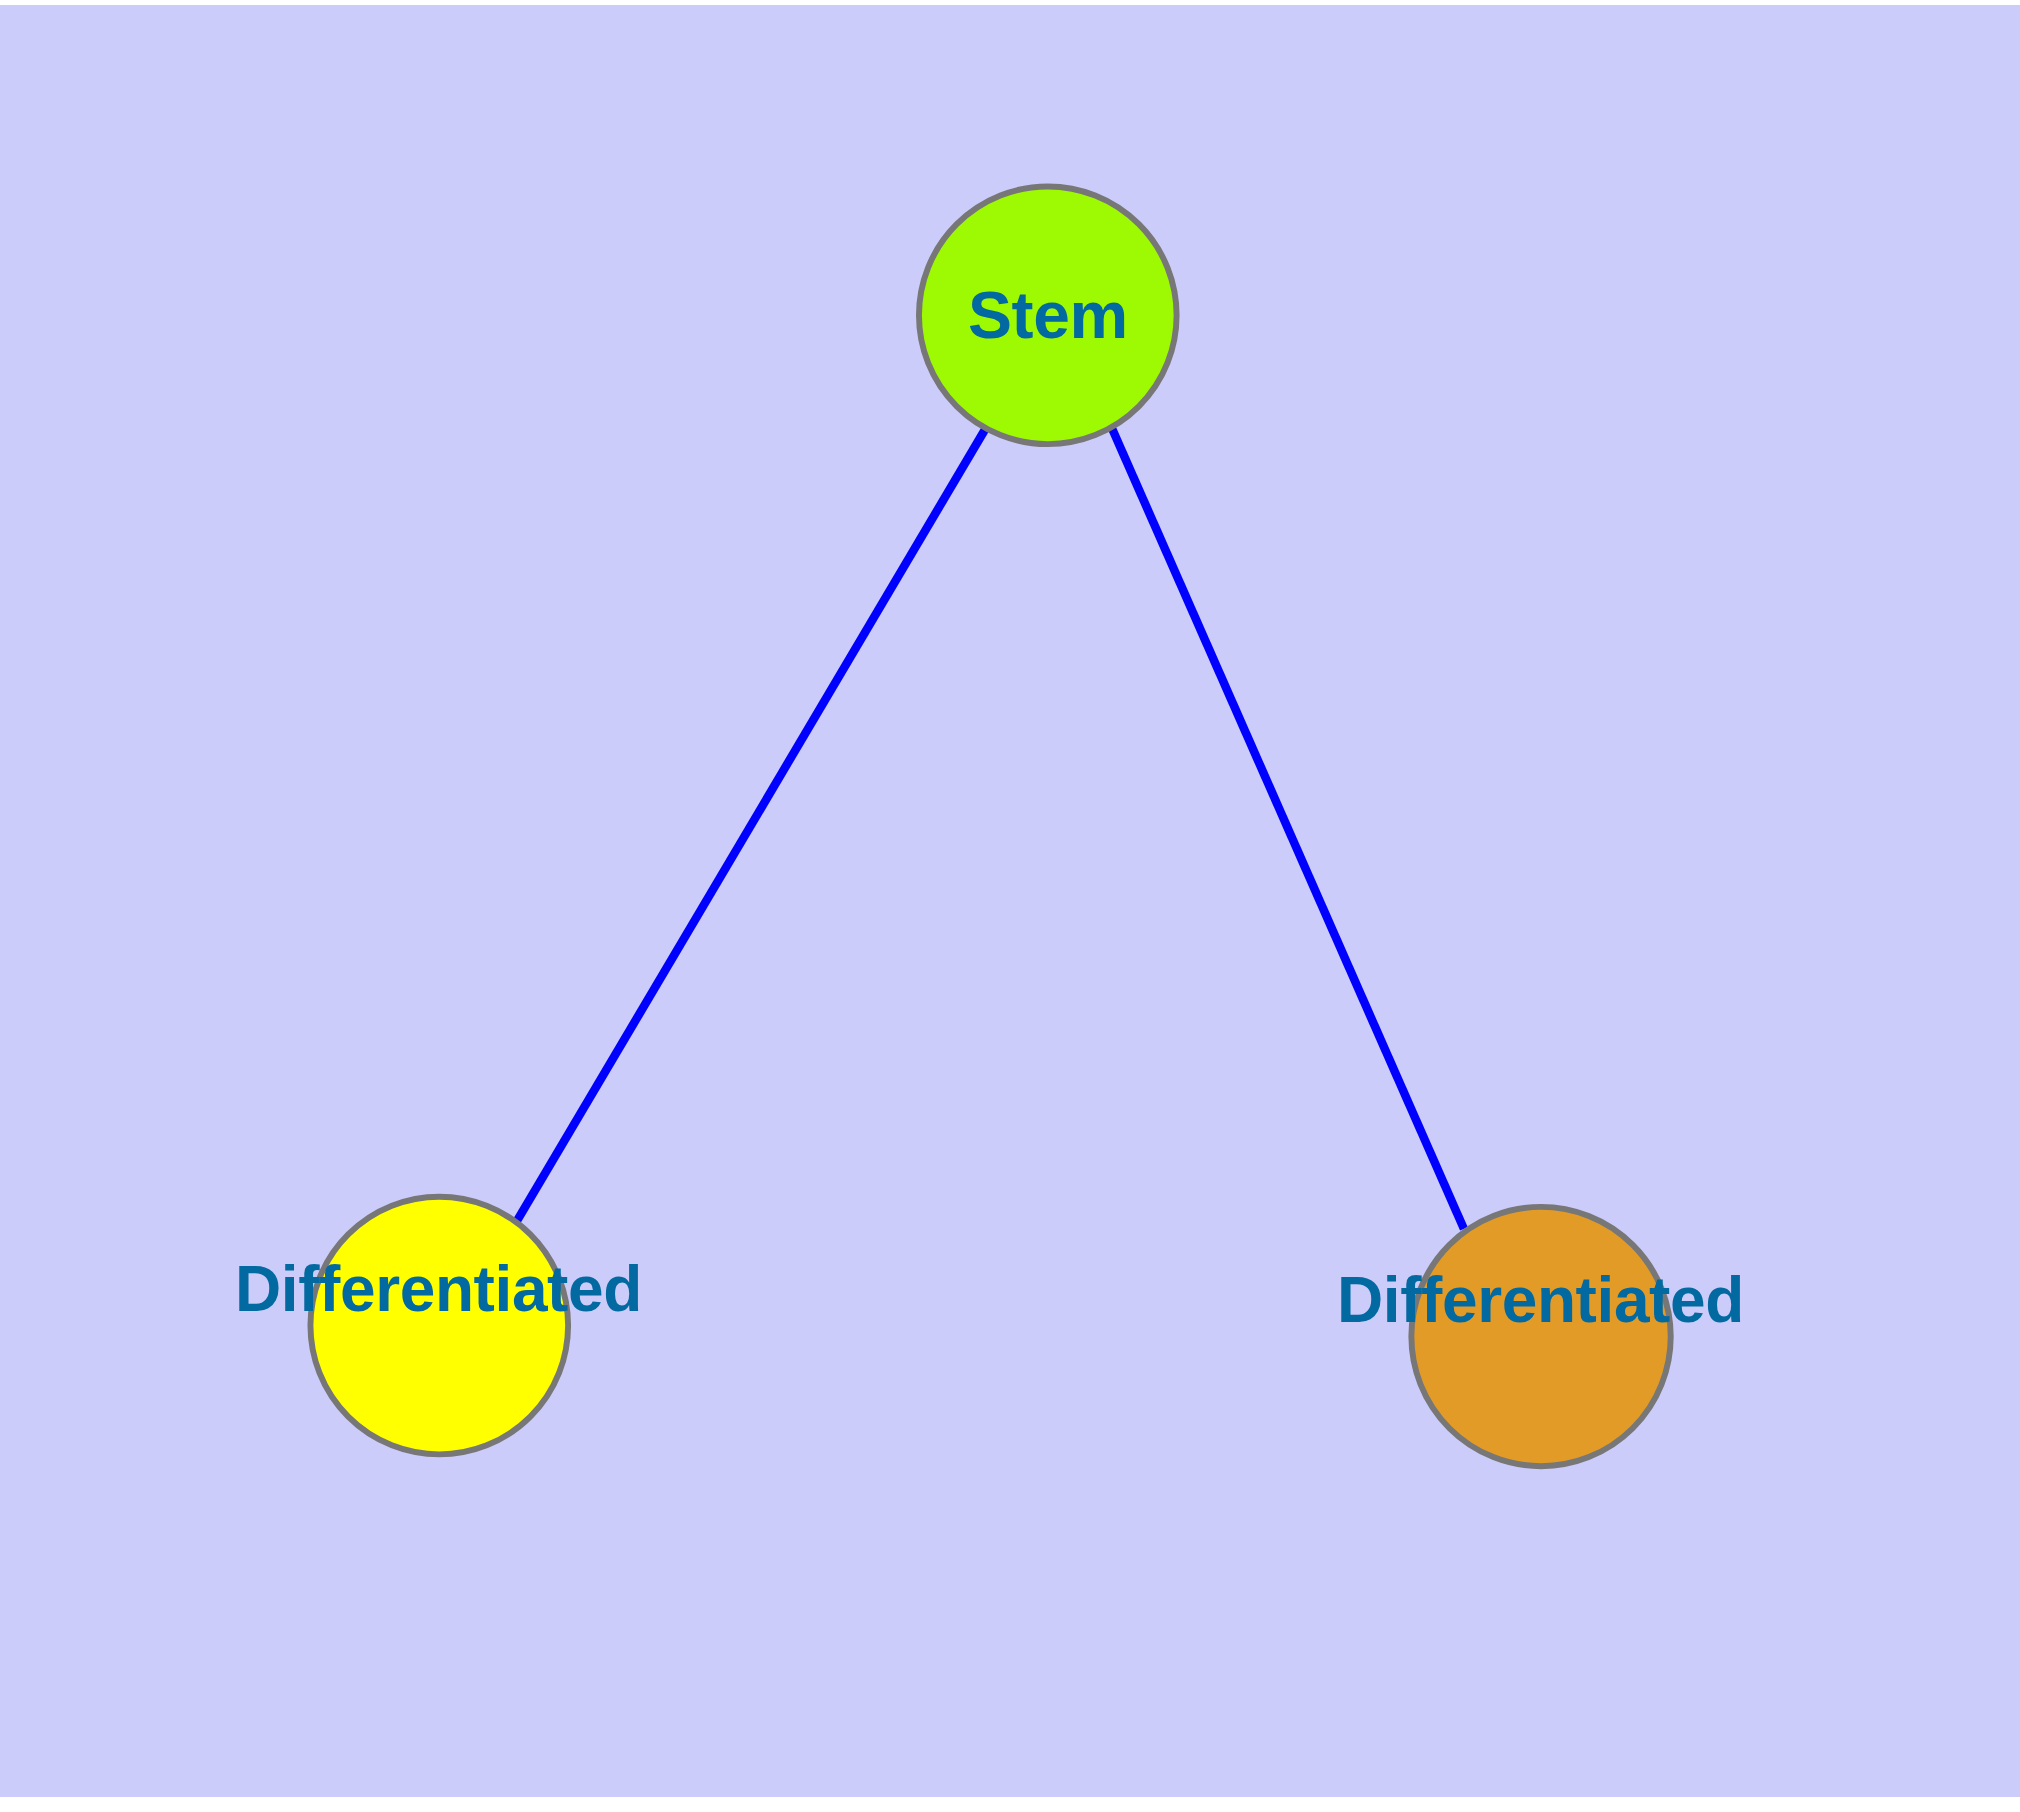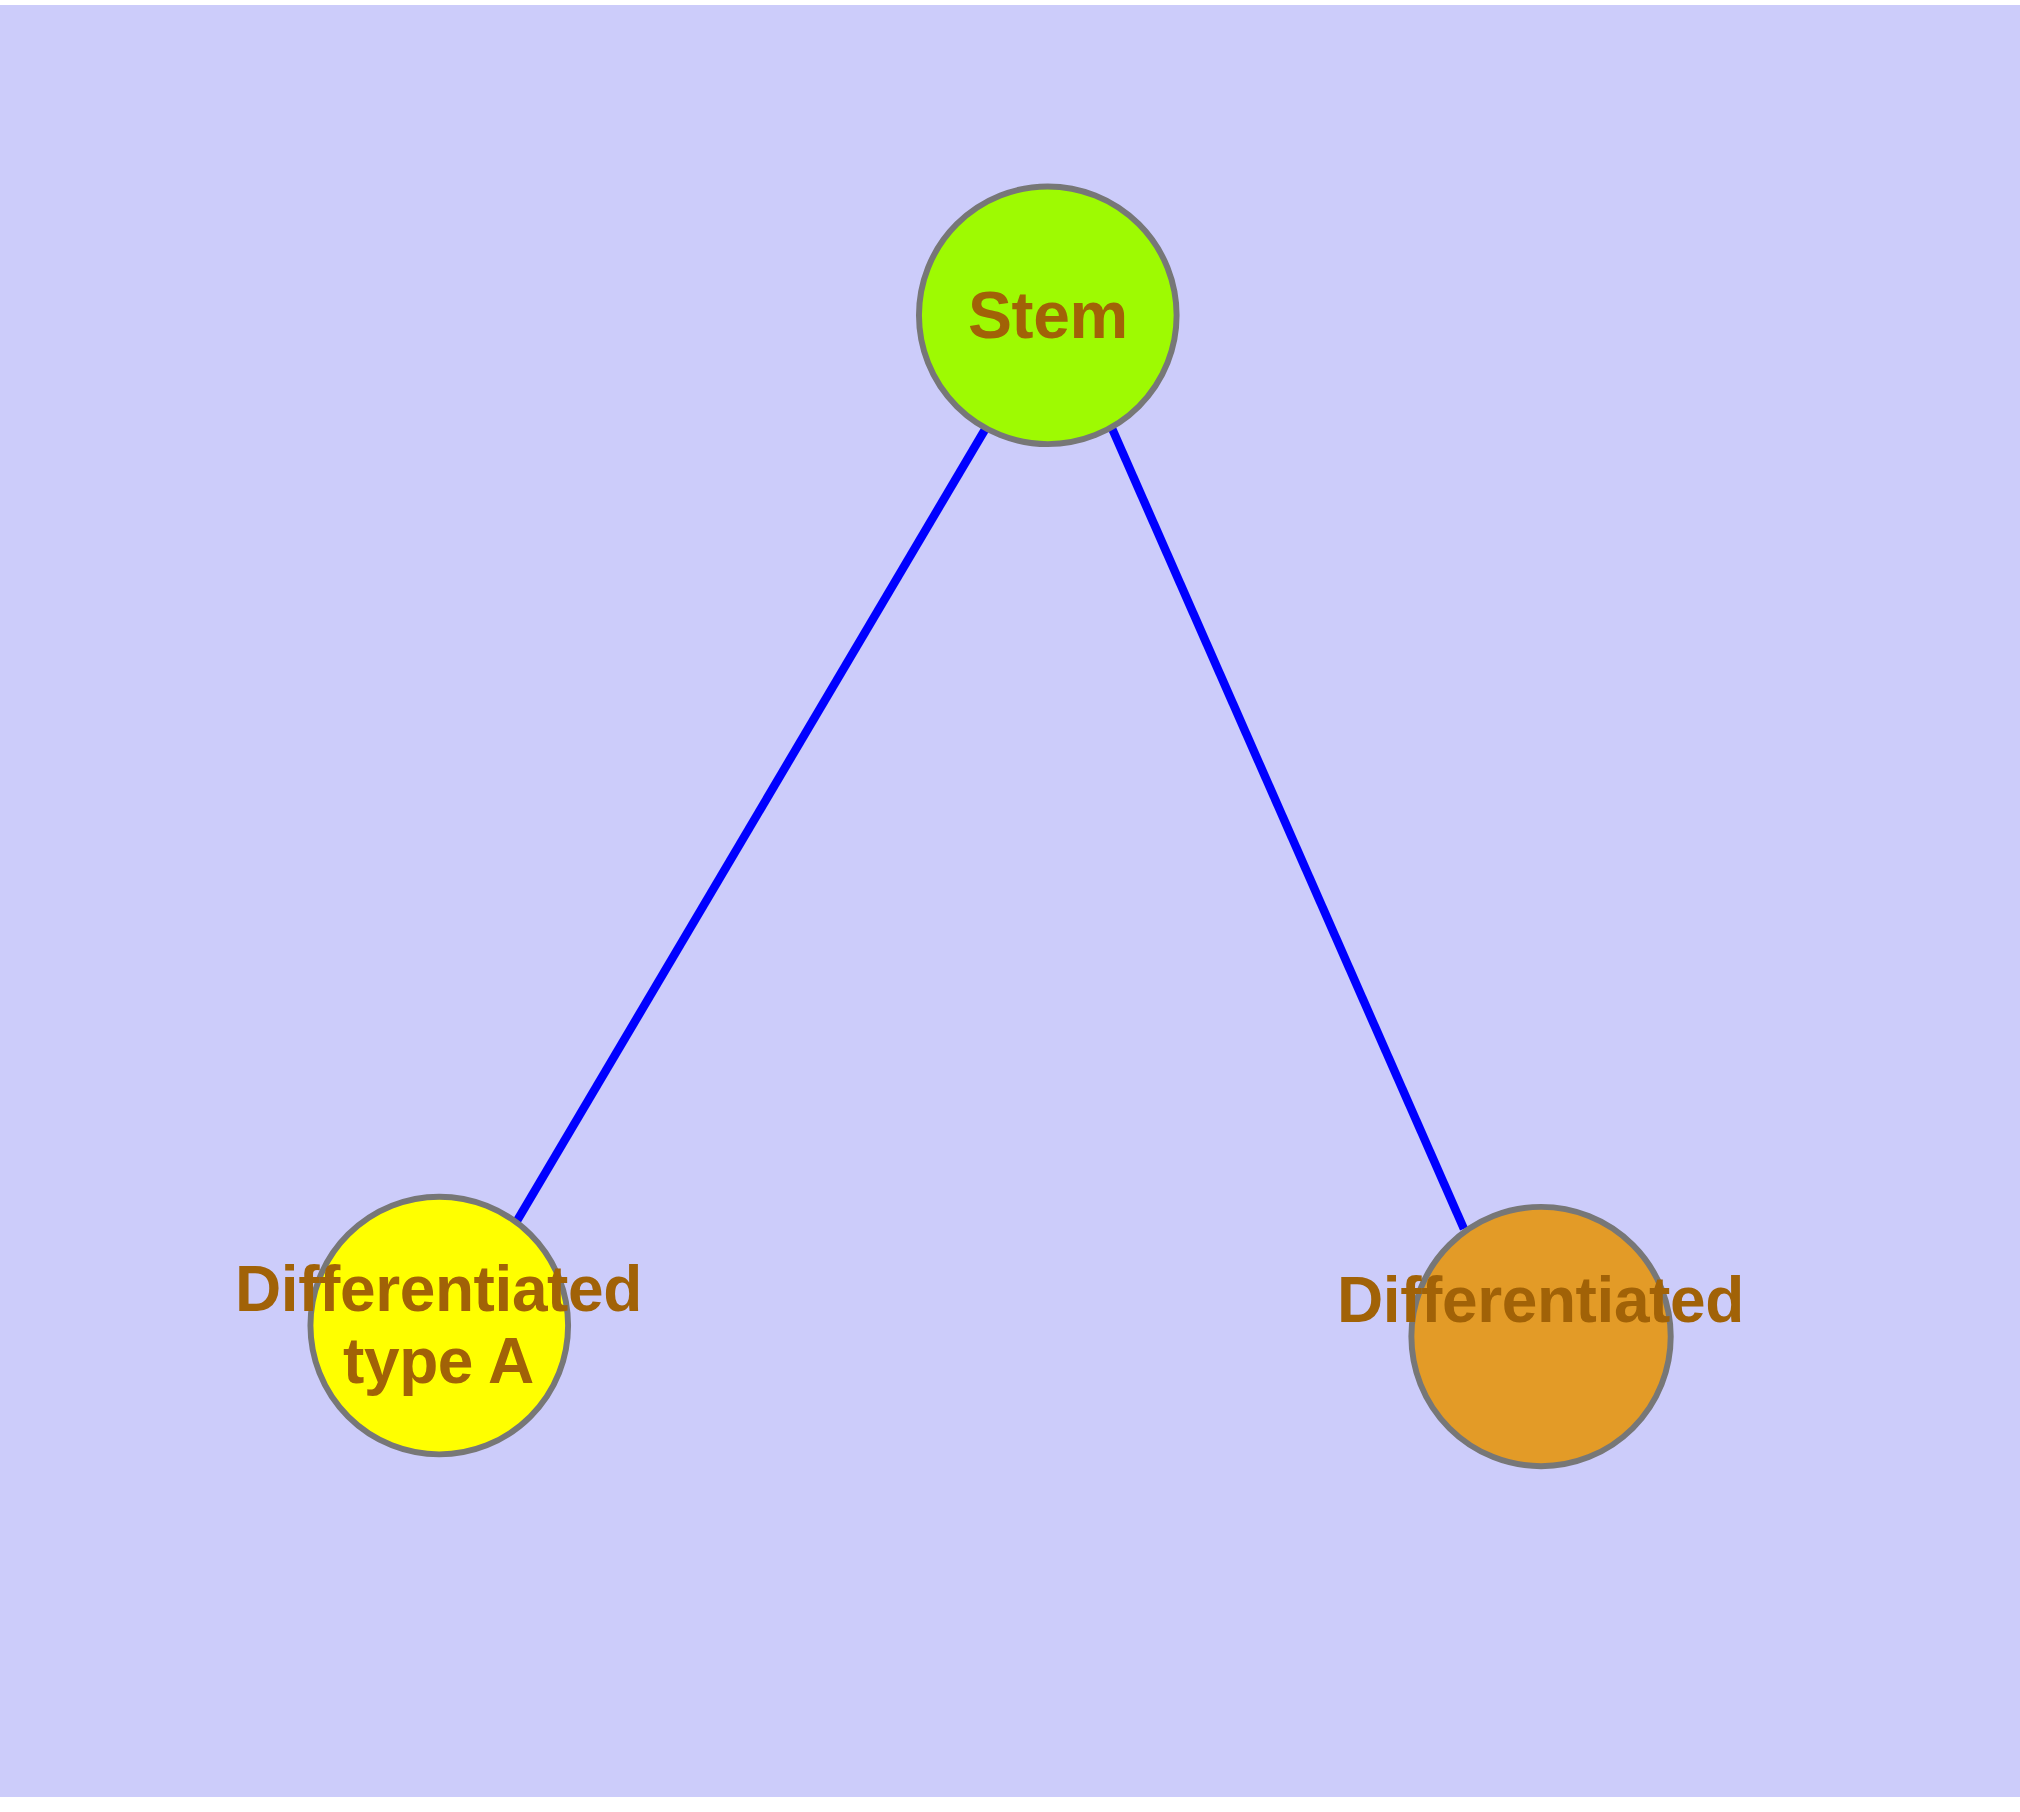--- a/index.html
+++ b/index.html
@@ -27,21 +27,21 @@
     position: absolute;
     left: 0;
     top: 0;
     width: 2021px;
     height: 1812px;
   }
   .node-label {
     position: absolute;
     text-align: center;
     font-weight: bold;
-    color: #a16207;
+    color: #0369a1;
     line-height: 1.12;
     white-space: nowrap;
     pointer-events: none;
     letter-spacing: -0.4px;
   }
 </style>
 </head>
 <body>
 
 <div id="canvas">
@@ -59,21 +59,20 @@
         <circle cx="1818" cy="1577" r="153" fill="#e39b27" stroke="#777777" stroke-width="7"></circle>
       </g>
   </svg>
 
   <div id="label-layer">
       <div class="node-label" style="font-size: 66px; left: 968px; top: 279px; visibility: visible;">
         <div>Stem</div>
       </div>
       <div class="node-label" style="font-size: 64px; left: 235px; top: 1254px; visibility: visible;">
         <div>Differentiated</div>
-        <div>type A</div>
       </div>
       <div class="node-label" style="font-size: 64px; left: 1337px; top: 1265px; visibility: visible;">
         <div>Differentiated</div>
       </div>
     </div>
 
 </div>
 
 
 </body></html>

